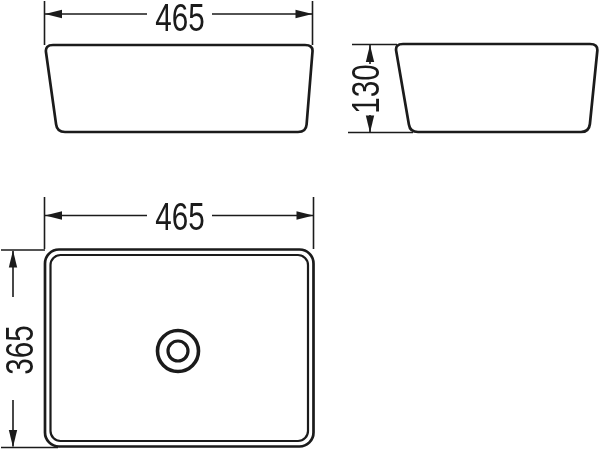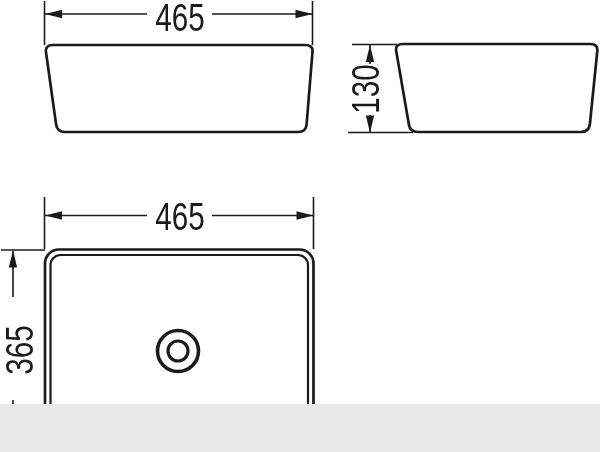--- a/index.html
+++ b/index.html
@@ -1,21 +1,21 @@
 <!DOCTYPE html>
 <html style="--line: #1b1b1b; --bg: #ffffff;"><head>
 <meta charset="utf-8">
 <style>
   :root { --line: #1b1b1b; --bg: #ffffff; }
   * { margin: 0; padding: 0; box-sizing: border-box; }
   html, body { background: #e8e8e8; }
   .canvas {
     position: relative;
     width: 600px;
-    height: 404px;
+    height: 452px;
     background: var(--bg);
     overflow: hidden;
     font-family: "Liberation Sans", sans-serif;
   }
   .linework {
     position: absolute;
     left: 0; top: 0;
     width: 600px; height: 452px;
   }
   .linework path,

